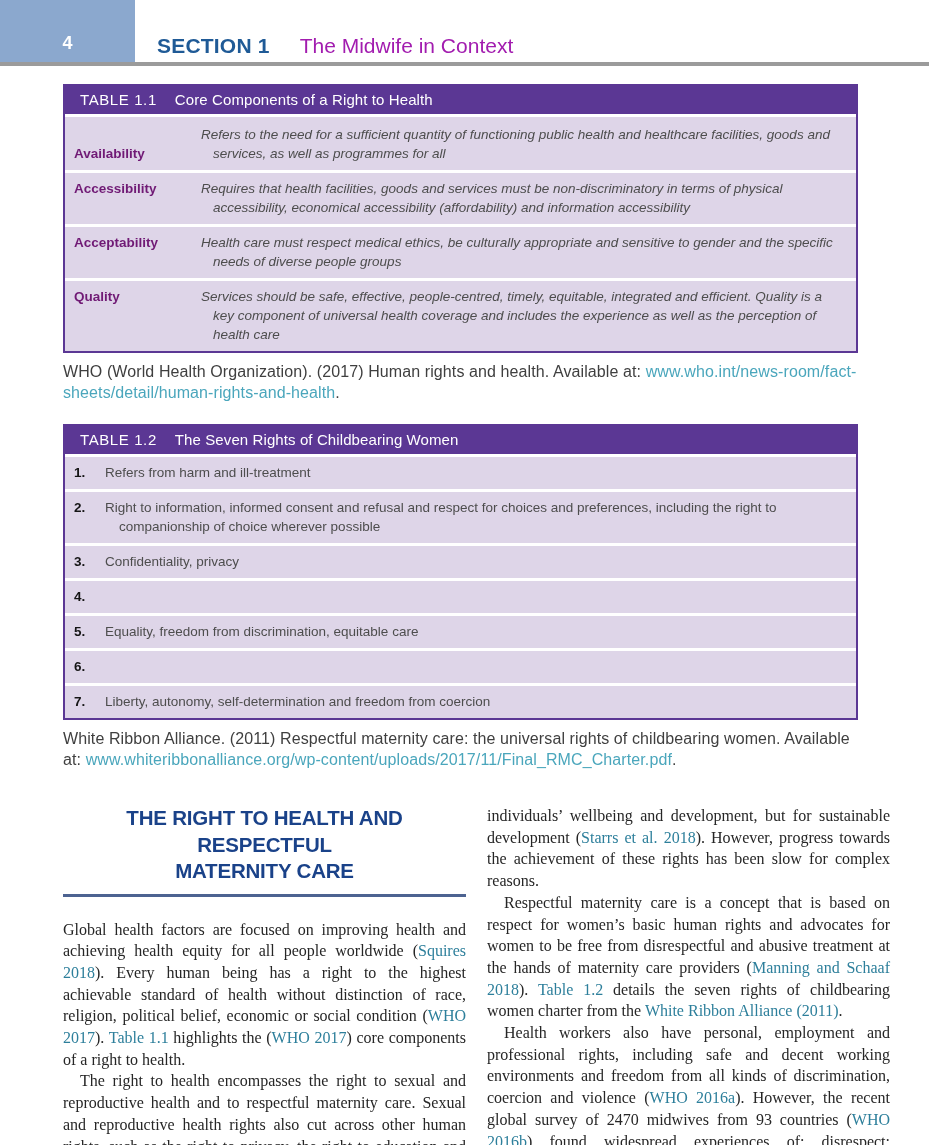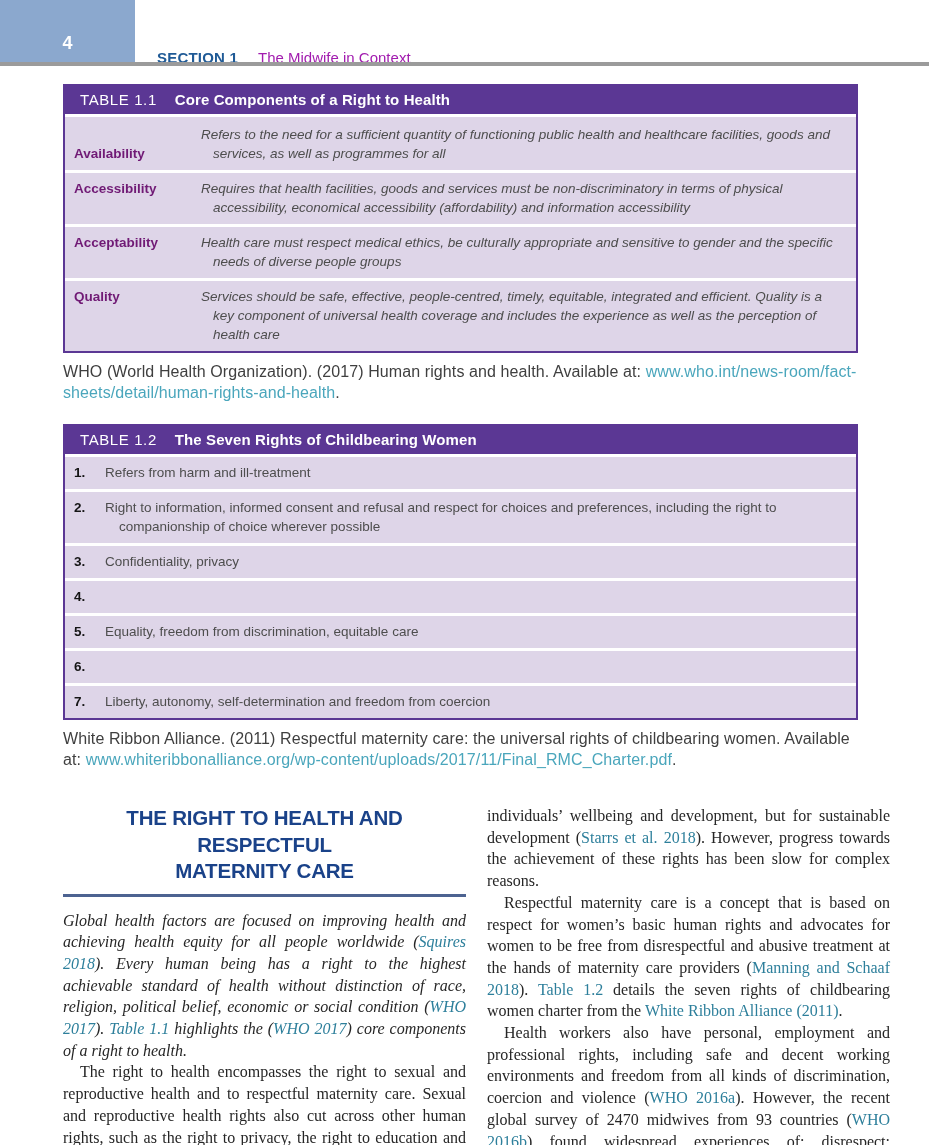--- a/index.html
+++ b/index.html
@@ -14,35 +14,35 @@
     font-family:"Liberation Sans",sans-serif;
   }
   
   .page-head{position:relative;height:66px;}
   .folio-box{
     position:absolute;left:0;top:0;width:135px;height:62px;background:var(--header-blue);
     display:flex;align-items:flex-end;justify-content:center;padding-bottom:8px;
     color:#fff;font-weight:bold;font-size:18px;
   }
   .runhead{
-    position:absolute;left:157px;bottom:0;display:flex;align-items:baseline;gap:20px;
-    font-size:15px;
+    position:absolute;left:157px;bottom:8px;display:flex;align-items:baseline;gap:30px;
+    font-size:21px;
   }
   .runhead .sec{color:var(--section-blue);font-weight:bold;letter-spacing:0.2px;}
   .runhead .ttl{color:#a21caf;}
   .head-rule{position:absolute;top:62px;left:0;width:100%;height:4px;background:var(--rule-gray);}
   
   .content{padding:18px 41px 0 63px;}
   .ptable{width:795px;border:2px solid var(--table-purple);}
   .ptable-head{
     background:var(--table-purple);color:#fff;display:flex;align-items:baseline;gap:18px;
     padding:5px 10px 6px 15px;font-size:15px;
   }
   .ptable-label{font-weight:400;letter-spacing:0.6px;}
-  .ptable-title{font-weight:bold;letter-spacing:0.1px;}
+  .ptable-title{font-weight:normal;letter-spacing:0.1px;}
   .ptable-body{background:var(--table-lavender);}
   .t-row{display:flex;border-top:3px solid #fff;padding:6px 12px 7px 9px;font-size:13.5px;line-height:19px;}
   .t1-term{width:115px;flex:none;font-weight:bold;color:#701a75;}
   .t1-def{flex:1;color:#4d4d4d;padding-left:12px;text-indent:-12px;margin-left:12px;font-style:italic;}
   .t1 .t-row:nth-child(1){padding-top:8px;}
   .t1 .t-row:nth-child(1) .t1-term{align-self:flex-end;}
   .t2-num{width:31px;flex:none;font-weight:bold;color:#151515;}
   .t2-text{flex:1;color:#4d4d4d;padding-left:14px;text-indent:-14px;}
   .cite{
     width:795px;margin-top:8px;font-size:16px;line-height:21px;color:#3f3f3f;letter-spacing:0.1px;
@@ -56,21 +56,21 @@
     width:403px;flex:none;font-family:"Liberation Serif",serif;font-size:16px;
     line-height:21.7px;text-align:justify;color:#262626;
   }
   .article-head{
     font-family:"Liberation Sans",sans-serif;font-weight:bold;color:var(--heading-navy);
     font-size:20.5px;line-height:26.5px;letter-spacing:-0.2px;white-space:pre-line;
     margin:0;text-align:center;
   }
   .head-underline{width:403px;height:3px;background:var(--rule-blue);margin-top:9px;}
   .col p{margin:0;}
-  .col .first-after-head{margin-top:13px;font-style:italic;}
+  .col .first-after-head{margin-top:22px;}
   .col p.indent{text-indent:17px;}
   .ref{color:var(--link-teal);}
 </style>
 </head>
 <body>
 
 <div class="page-head">
   <div class="folio-box">
     <span>4</span>
   </div>

